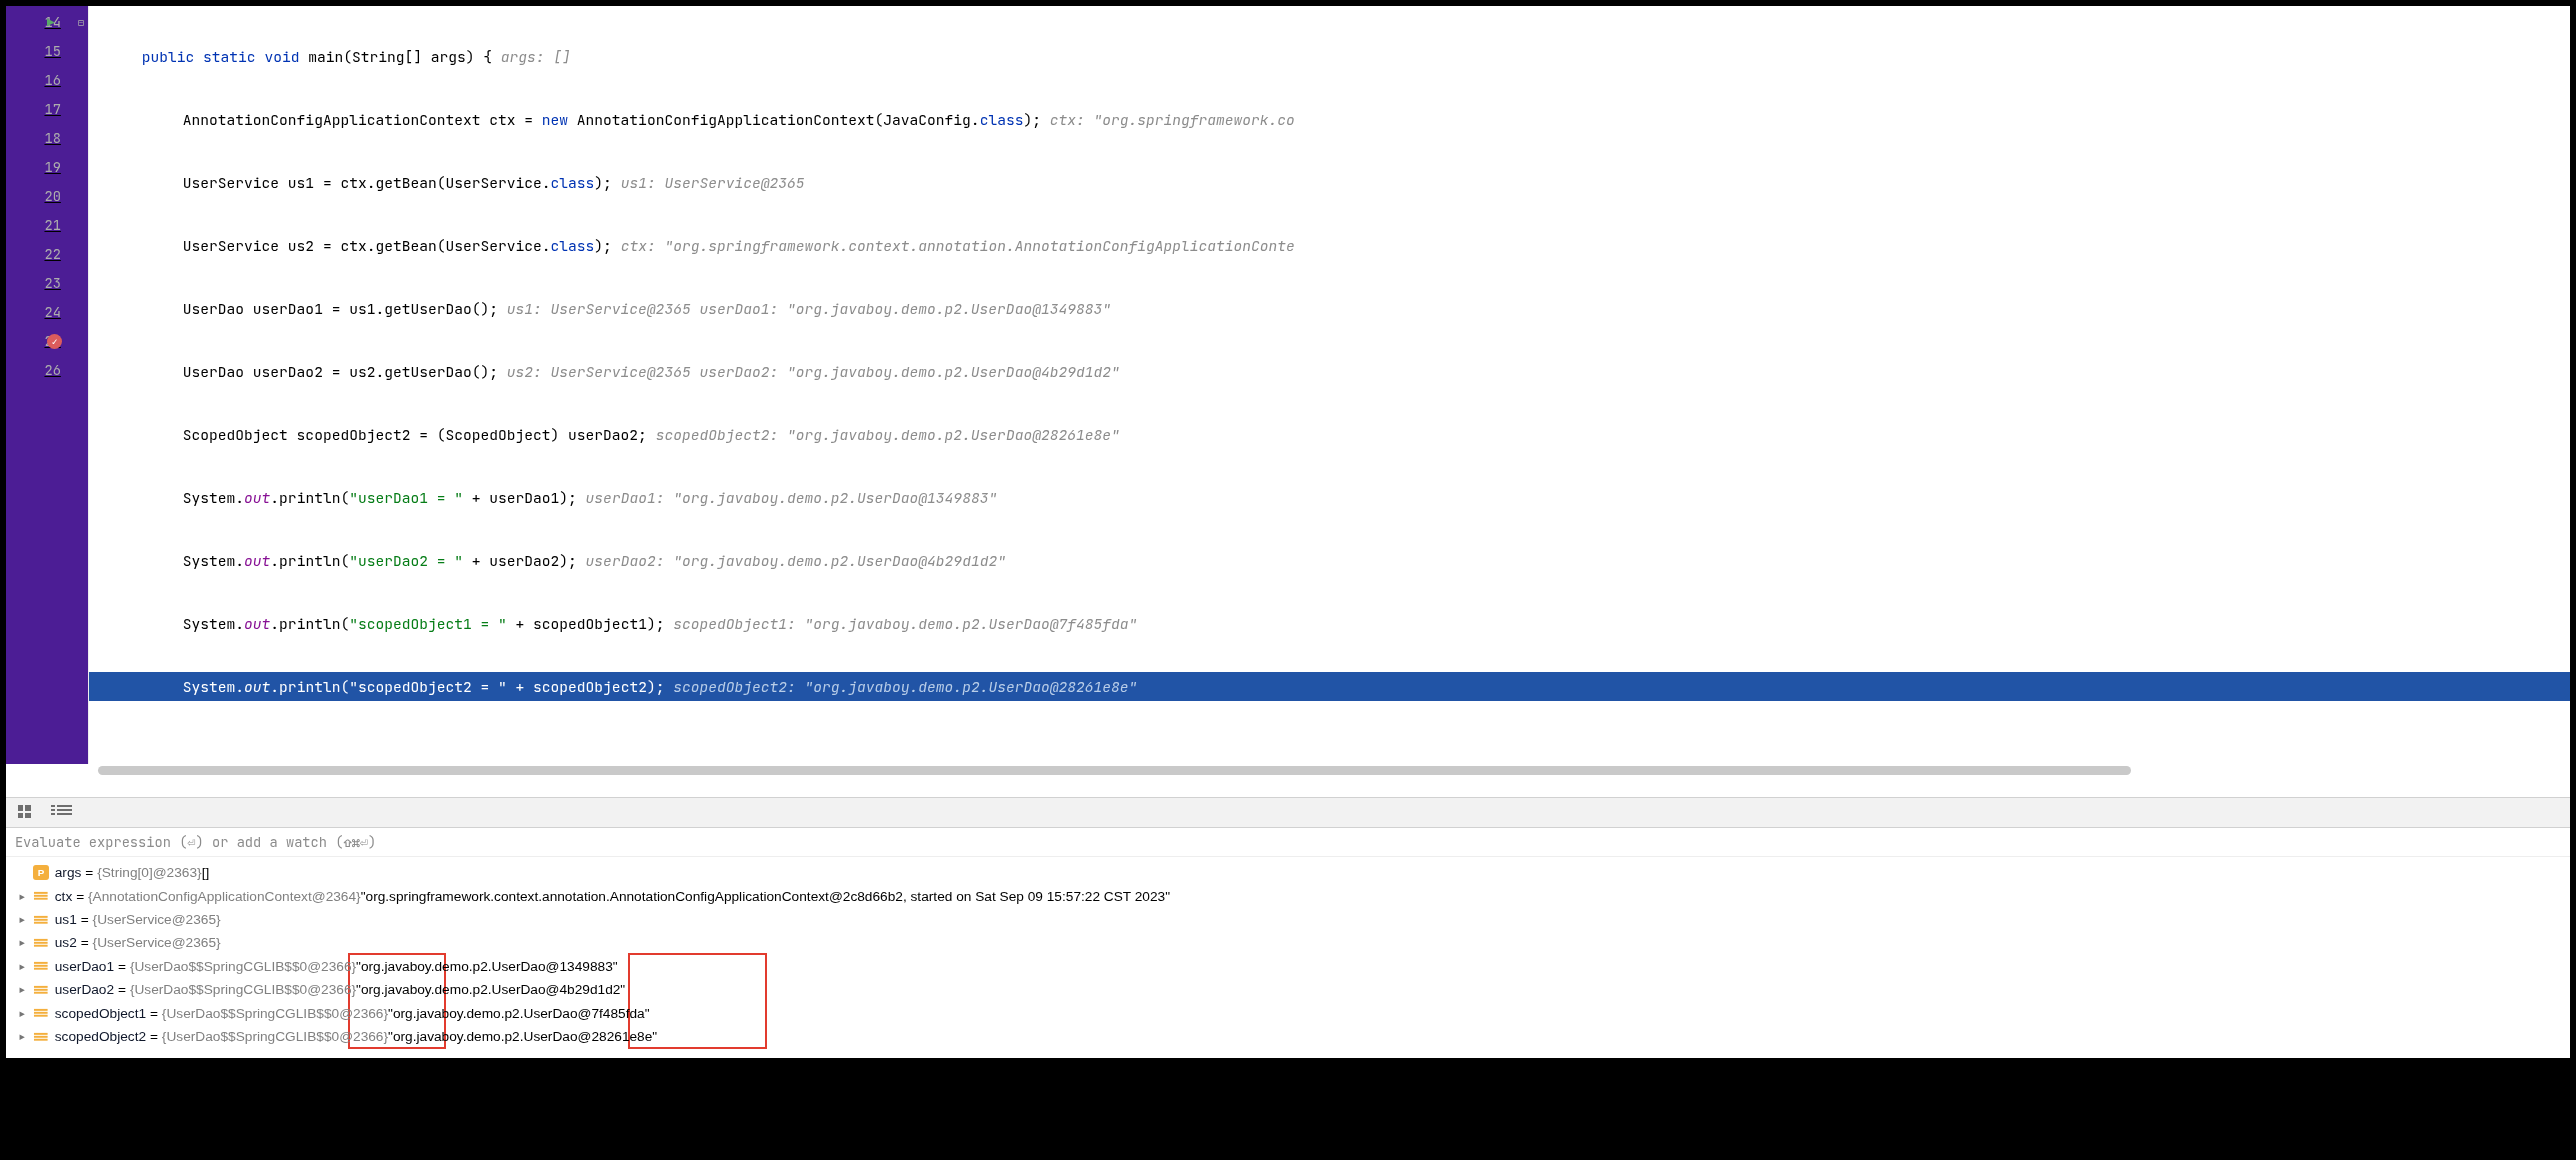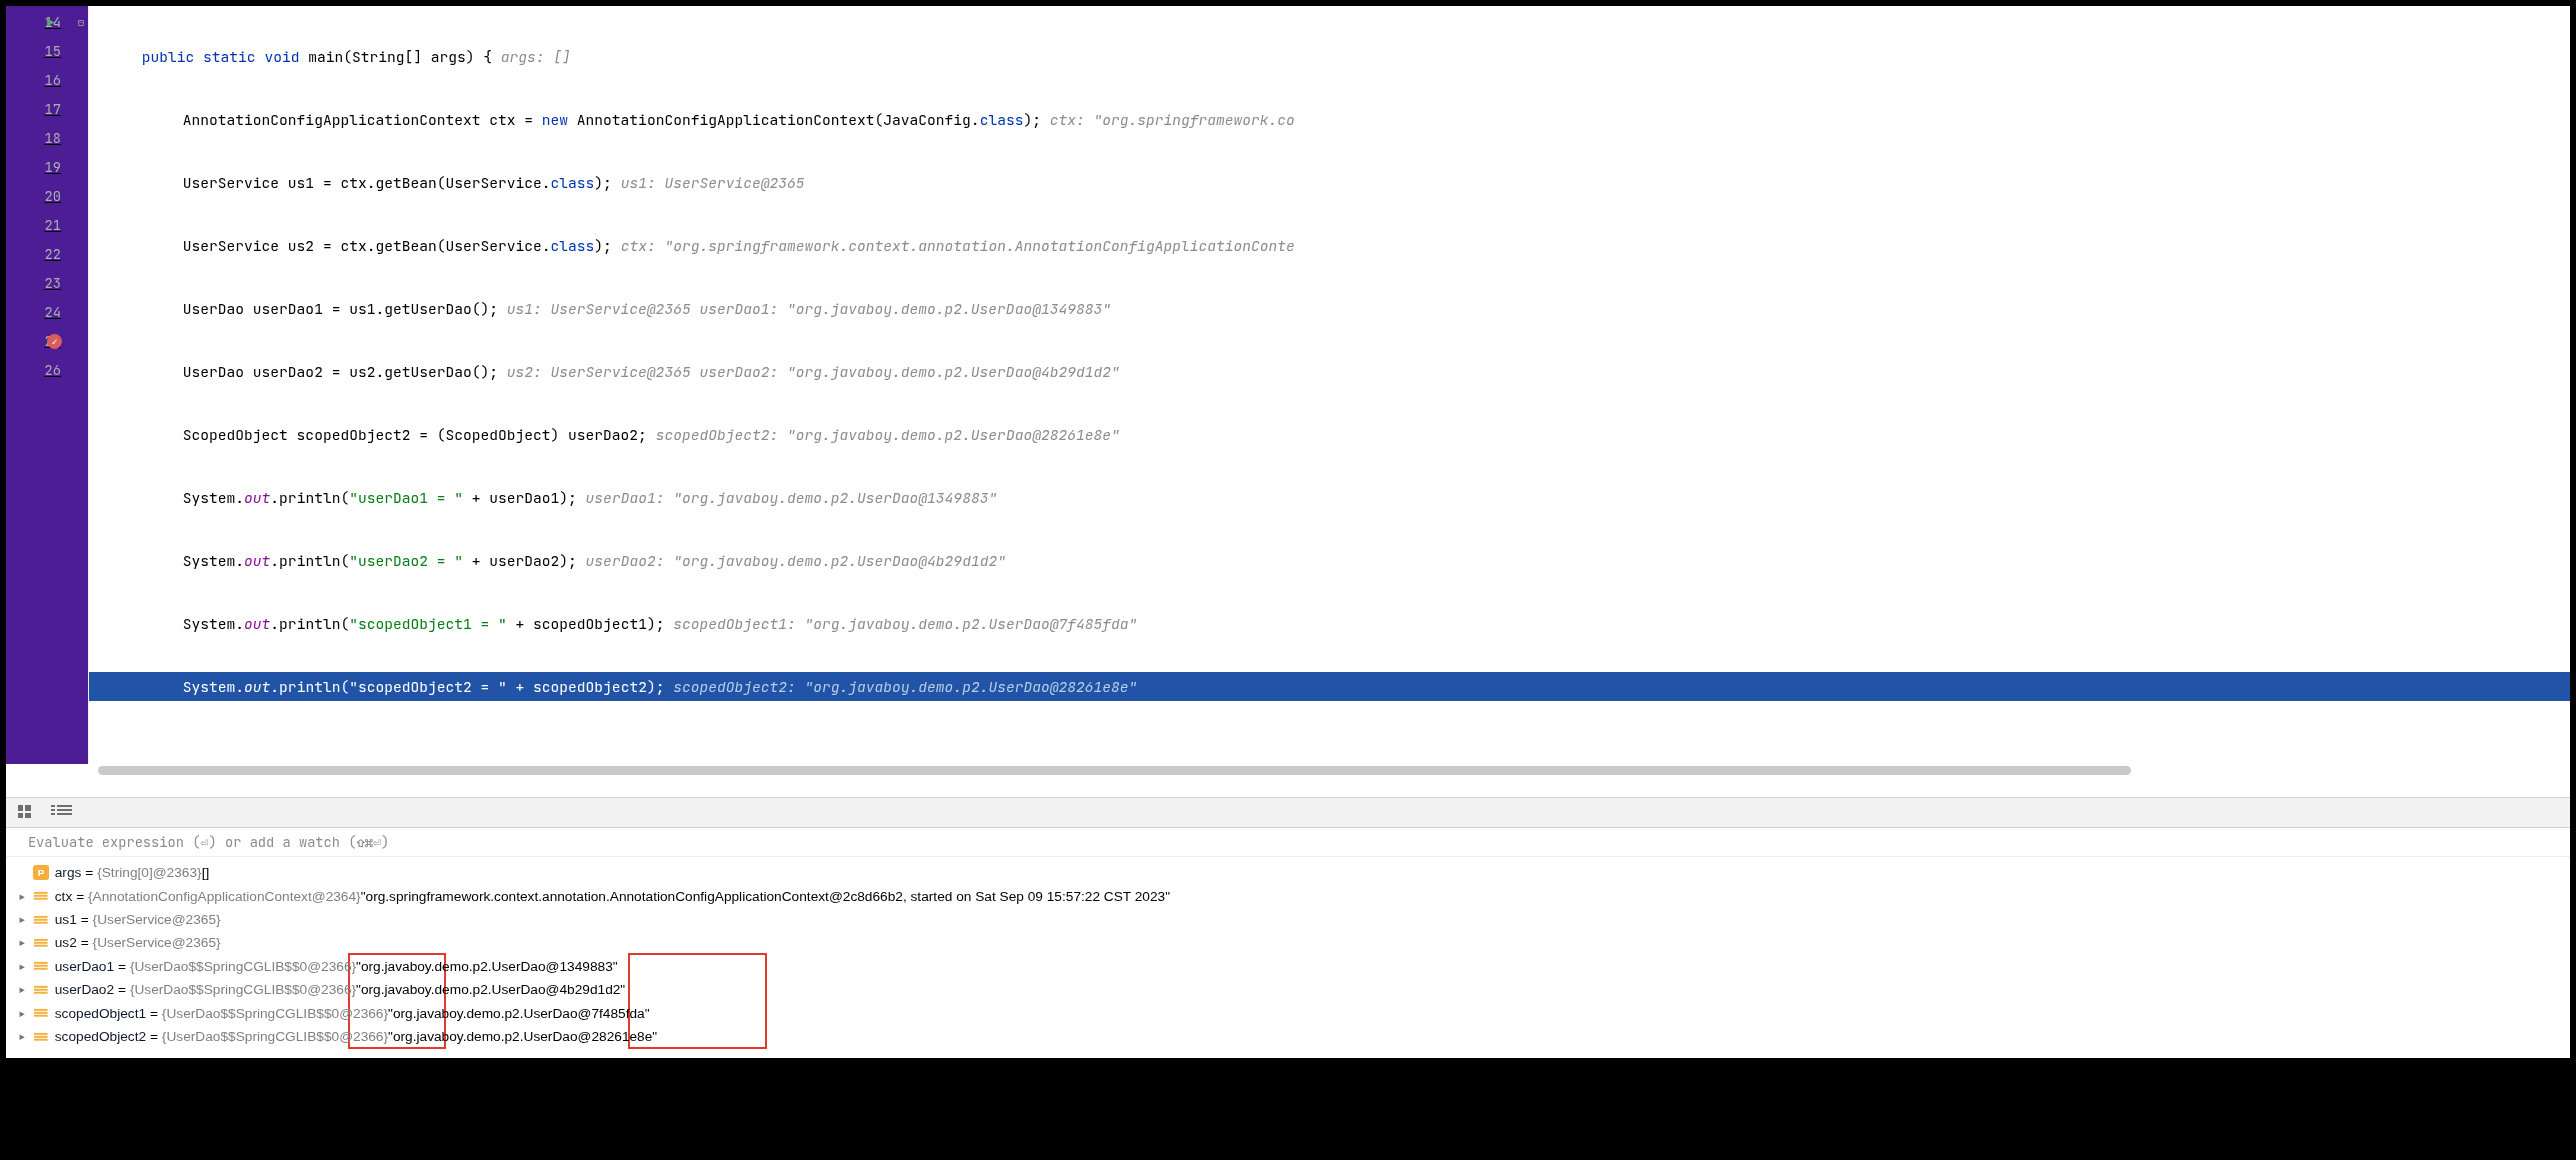--- a/index.html
+++ b/index.html
@@ -145,21 +145,21 @@
 .icon-grid > div { background: #6e6e6e; }
 .icon-list { display:flex; flex-direction:column; gap:2px; width:15.6px;}
 .icon-list > div { height:2px; background:#6e6e6e; position:relative;}
 .icon-list > div::before { content:""; position:absolute; left:-5.9px; width:3.9px; height:2px; background:#6e6e6e;}
 
 .watch-hint {
   height: 29px;
   background: #fff;
   border-bottom: 1px solid #eee;
   color: #8c8c8c;
-  padding-left: 22px;
+  padding-left: 9px;
   font-size: 13.7px;
   display: flex;
   align-items: center;
 }
 
 .vars-panel {
   background: #fff;
   padding: 3.9px 0 9.8px 0;
 }
 .var-row {

